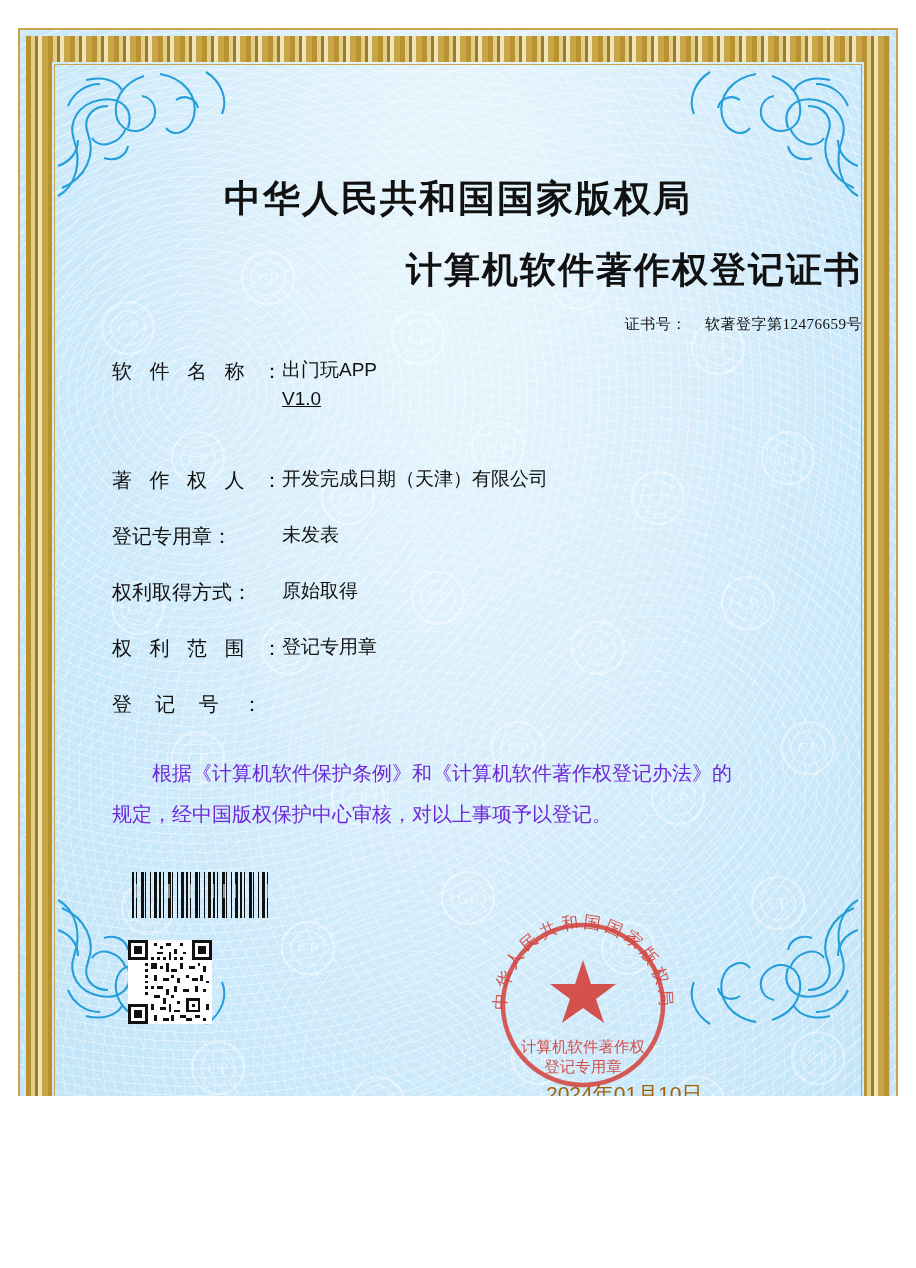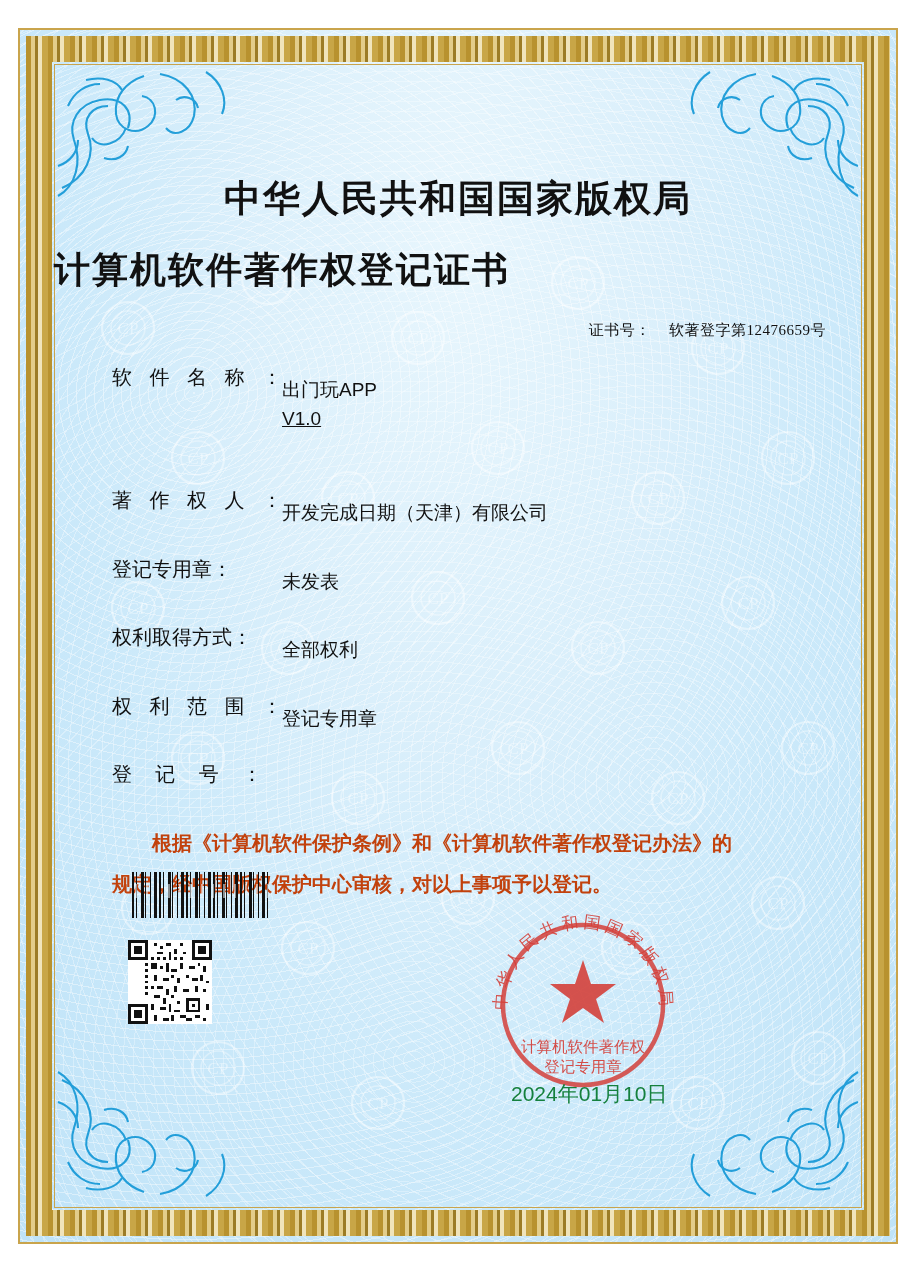--- a/index.html
+++ b/index.html
@@ -6,21 +6,21 @@
     margin: 0;
     padding: 0;
     background: #ffffff;
   }
   body {
     font-family: "Liberation Serif", "DejaVu Serif", serif;
   }
   .page {
     position: relative;
     width: 916px;
-    height: 1268px;
+    height: 1096px;
     overflow: hidden;
     background: #ffffff;
   }
   
   .cert-bg {
     position: absolute;
     left: 18px;
     top: 28px;
     width: 880px;
     height: 1216px;
@@ -101,33 +101,32 @@
   .title-main {
     text-align: center;
     font-size: 37px;
     letter-spacing: 2px;
     font-weight: 700;
     color: #111;
     margin-top: 110px;
     font-family: "Liberation Serif", "DejaVu Serif", serif;
   }
   .title-sub {
-    text-align: left;
+    text-align: right;
     font-size: 36px;
     letter-spacing: 2px;
     font-weight: 700;
     color: #111;
     margin-top: 22px;
   }
   .cert-no {
     text-align: right;
     font-size: 15px;
     color: #111;
-    margin-top: 26px;
-    padding-right: 36px;
+    margin-top: 20px;
     letter-spacing: .5px;
   }
   .cert-no .label { margin-right: 14px; }
 
   .fields {
     margin-top: 22px;
     padding-left: 58px;
     padding-right: 40px;
   }
   .field-row {
@@ -145,34 +144,32 @@
   }
   .field-label.spread {
     display: flex;
     justify-content: space-between;
   }
   .field-label.spread > span { display: inline-block; }
   .field-value {
     flex: 1;
     font-family: "Liberation Sans", "DejaVu Sans", sans-serif;
     font-size: 19px;
-    margin-top: 14px;
   }
   .field-value .line2 { display: block; text-decoration: underline; }
   .gap-big { margin-top: 52px; }
 
   .statement {
     margin-top: 34px;
     padding-left: 58px;
     padding-right: 40px;
     font-size: 20px;
     line-height: 2.05;
-    color: #c2410c;
+    color: #6d28d9;
     text-align: justify;
-    font-weight: bold;
   }
   .statement .indent { display: inline-block; width: 2em; }
 
   
   .barcode {
     position: absolute;
     left: 132px;
     top: 872px;
     width: 136px;
     height: 46px;
@@ -201,24 +198,24 @@
   .seal {
     position: absolute;
     left: 478px;
     top: 900px;
     width: 210px;
     height: 210px;
     pointer-events: none;
   }
   .seal-date {
     position: absolute;
-    left: 511px;
+    left: 546px;
     top: 1080px;
     font-size: 21px;
-    color: #15803d;
+    color: #a16207;
     font-family: "Liberation Sans", "DejaVu Sans", sans-serif;
   }
 </style>
 </head>
 <body>
 
 <div class="page">
 
   <div class="cert-bg">
     <div class="cert-texture"></div>
@@ -368,21 +365,21 @@
       </div>
 
 
       <div class="field-row">
         <div class="field-label">登记专用章：</div>
         <div class="field-value">未发表</div>
       </div>
 
       <div class="field-row">
         <div class="field-label">权利取得方式：</div>
-        <div class="field-value">全部权利</div>
+        <div class="field-value">原始取得</div>
       </div>
 
       <div class="field-row">
         <div class="field-label spread">
           <span>权</span>
           <span>利</span>
           <span>范</span>
           <span>围</span>
           <span>：</span>
         </div>

